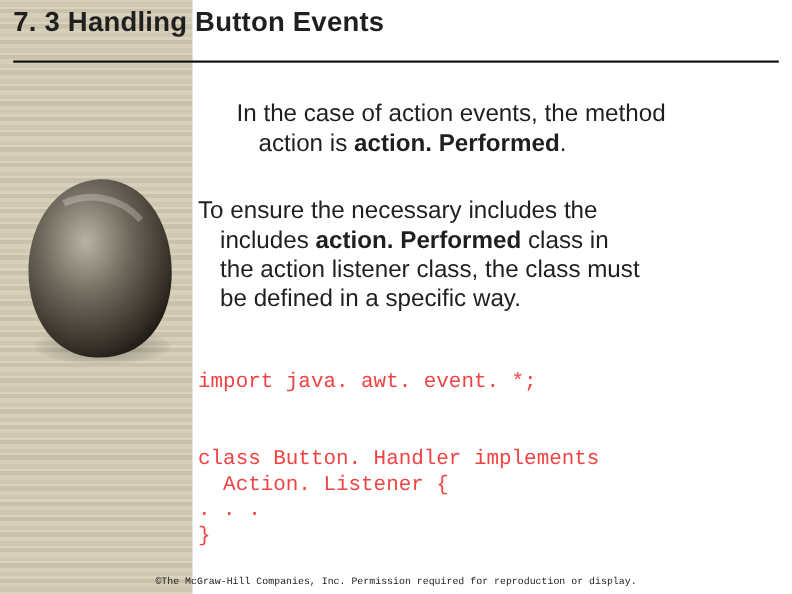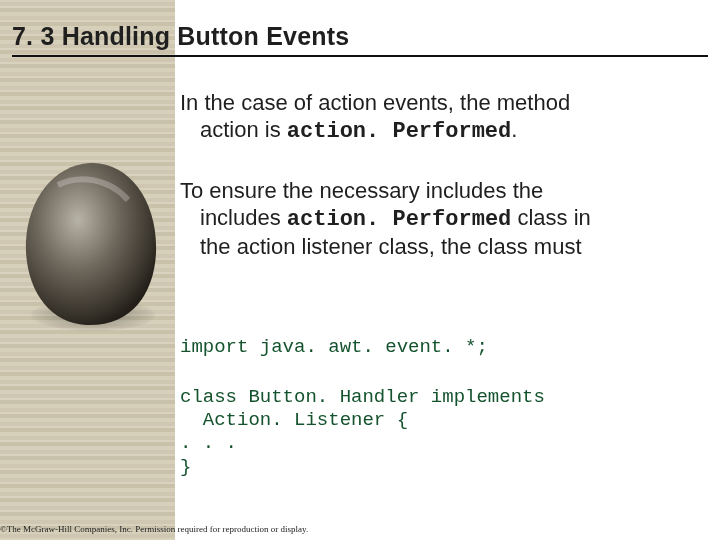--- a/index.html
+++ b/index.html
@@ -35,21 +35,21 @@
     position: absolute;
     left: 0;
     top: 0;
     width: 720px;
     height: 540px;
     z-index: 2;
   }
   .title {
     position: absolute;
     left: 12px;
-    top: 22px;
+    top: 6px;
     font-size: 25px;
     font-weight: bold;
     color: #1f1f1f;
     letter-spacing: 0.2px;
   }
   .title-rule {
     position: absolute;
     left: 12px;
     top: 55px;
     width: 696px;
@@ -57,41 +57,42 @@
     background: #111;
   }
   .para1, .para2 {
     position: absolute;
     left: 180px;
     width: 500px;
     font-size: 22px;
     color: #1f1f1f;
     line-height: 1.22;
   }
-  .para1 { top: 90px; }
+  .para1 { top: 90px; margin-left: 35px; }
   .para2 { top: 178px; }
   .indent { display: block; padding-left: 20px; text-indent: -20px; }
-  .b { font-weight: bold; font-family: Liberation Mono, monospace; }
+  .b { font-weight: bold; }
   .code {
     position: absolute;
     left: 180px;
     font-family: "Courier New", Courier, monospace;
     font-size: 19px;
-    color: #14532d;
+    color: #ef4444;
     line-height: 1.22;
     white-space: pre;
   }
   .code1 { top: 336px; }
-  .code2 { top: 386px; font-family: Liberation Mono, monospace; }
+  .code2 { top: 406px; font-family: Liberation Mono, monospace; }
   .footer {
     position: absolute;
     left: 0;
     bottom: 6px;
     width: 720px;
-    font-family: Liberation Serif, serif;
+    text-align: center;
+    font-family: Liberation Mono, monospace;
     font-size: 9px;
     color: #222;
   }
 </style>
 </head>
 <body>
 
 <div class="bg-left"></div>
 
 <svg class="stone" viewBox="0 0 145 185">
@@ -126,20 +127,21 @@
       <span>In the case of action events, the method</span><br>
       <span>action is </span><span class="b">action. Performed</span><span>.</span>
     </span>
   </div>
 
   <div class="para2">
     <span class="indent">
       <span>To ensure the necessary includes the</span><br>
       <span>includes </span><span class="b">action. Performed</span><span> class in</span><br>
       <span>the action listener class, the class must</span><br>
+      <span>be defined in a specific way.</span>
     </span>
   </div>
 
   <div class="code code1">import java. awt. event. *;</div>
   <div class="code code2">class Button. Handler implements
   Action. Listener {
 . . .
 }</div>
 
   <div class="footer">©The McGraw-Hill Companies, Inc. Permission required for reproduction or display.</div>

